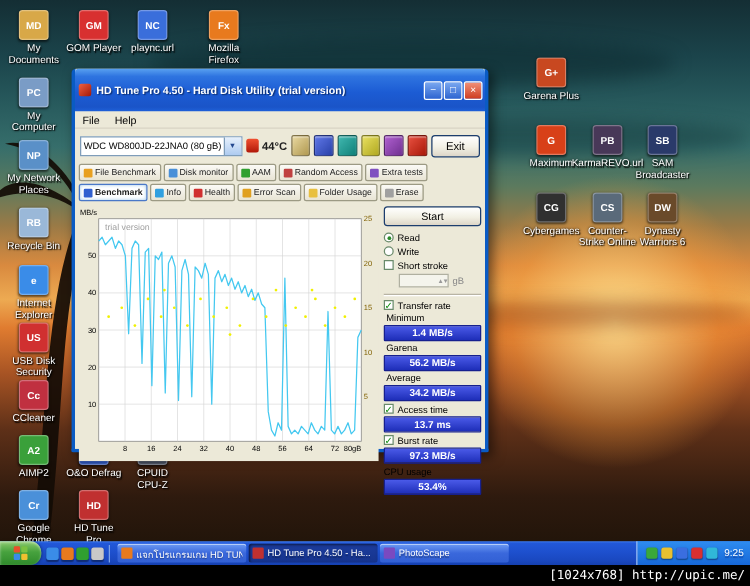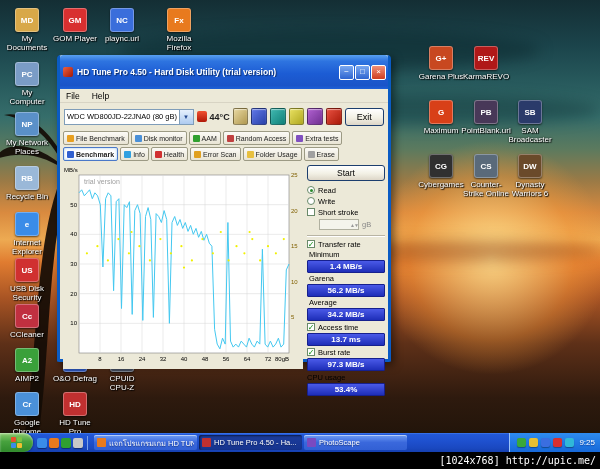--- a/index.html
+++ b/index.html
@@ -166,31 +166,27 @@
         <div class="di-label">Google Chrome</div>
       </div>
       <div class="desk-icon" style="left: 52px; top: 392px;">
         <div class="di-img" style="background: rgb(192, 48, 48);">HD</div>
         <div class="di-label">HD Tune Pro</div>
       </div>
       <div class="desk-icon" style="left: 418px; top: 46px;">
         <div class="di-img" style="background: rgb(200, 72, 32);">G+</div>
         <div class="di-label">Garena Plus</div>
       </div>
-      <div class="desk-icon" style="left: 463px; top: 46px;">
-        <div class="di-img" style="background: rgb(176, 24, 24);">REV</div>
-        <div class="di-label">KarmaREVO</div>
-      </div>
       <div class="desk-icon" style="left: 418px; top: 100px;">
         <div class="di-img" style="background: rgb(216, 64, 24);">G</div>
         <div class="di-label">Maximum</div>
       </div>
       <div class="desk-icon" style="left: 463px; top: 100px;">
         <div class="di-img" style="background: rgb(72, 56, 88);">PB</div>
-        <div class="di-label">PointBlank.url</div>
+        <div class="di-label">KarmaREVO.url</div>
       </div>
       <div class="desk-icon" style="left: 507px; top: 100px;">
         <div class="di-img" style="background: rgb(42, 58, 106);">SB</div>
         <div class="di-label">SAM Broadcaster</div>
       </div>
       <div class="desk-icon" style="left: 418px; top: 154px;">
         <div class="di-img" style="background: rgb(48, 48, 48);">CG</div>
         <div class="di-label">Cybergames</div>
       </div>
       <div class="desk-icon" style="left: 463px; top: 154px;">

